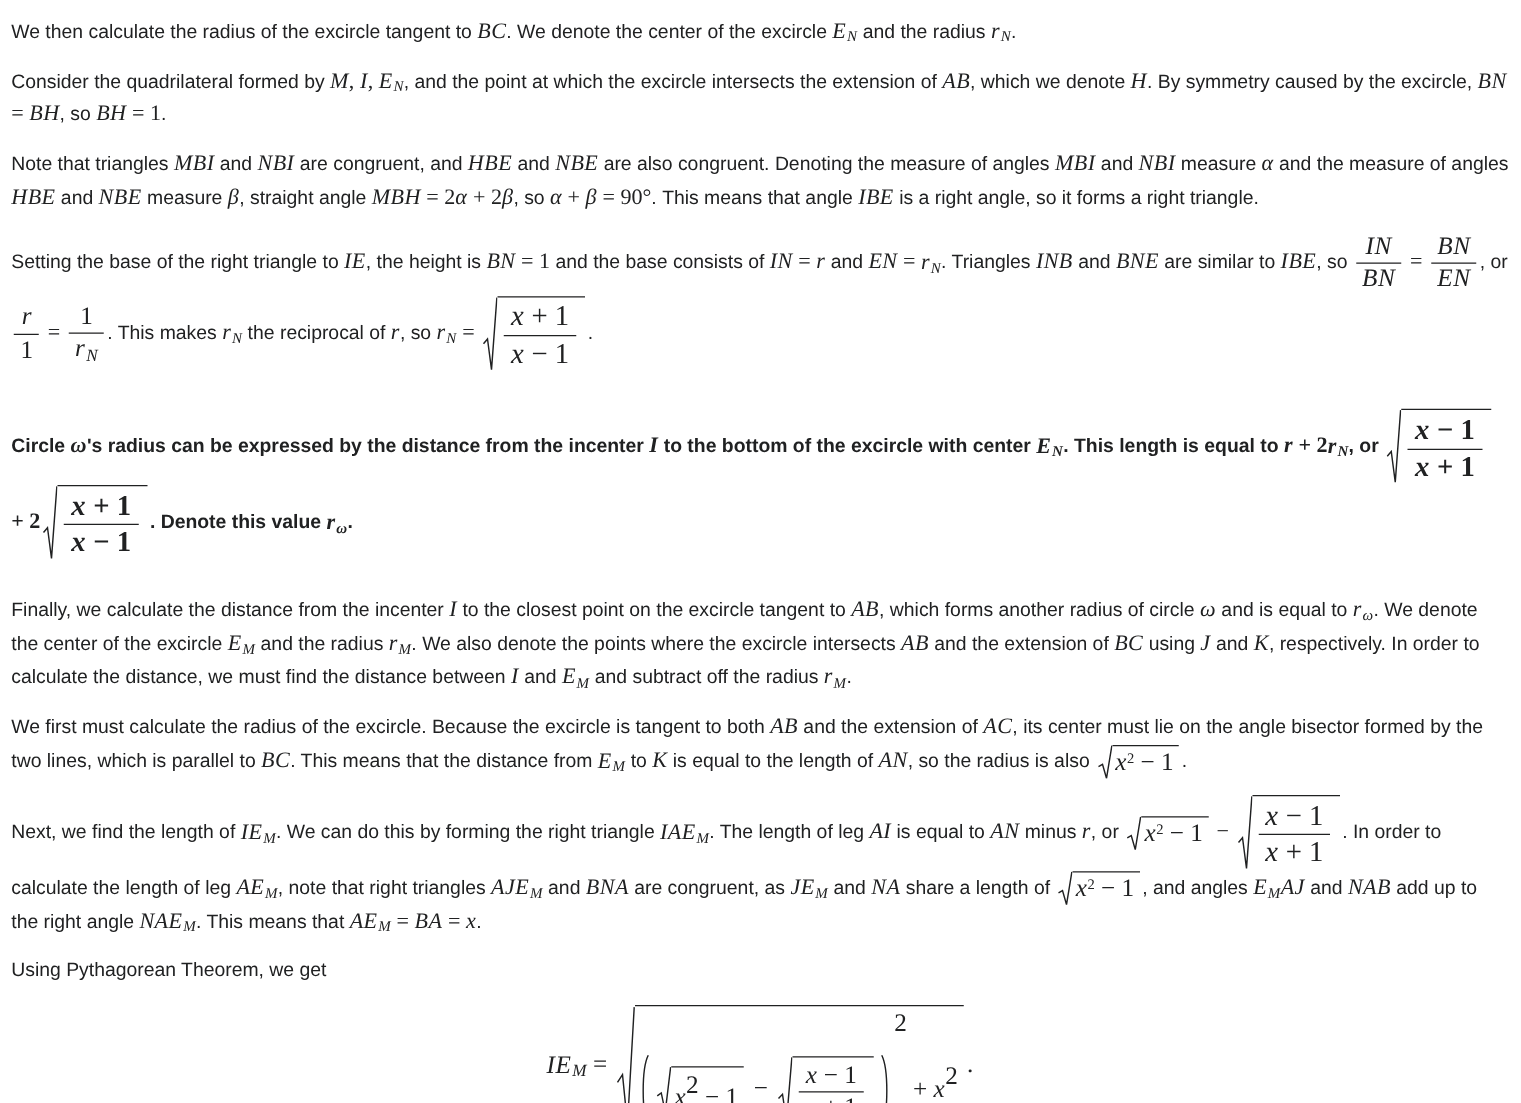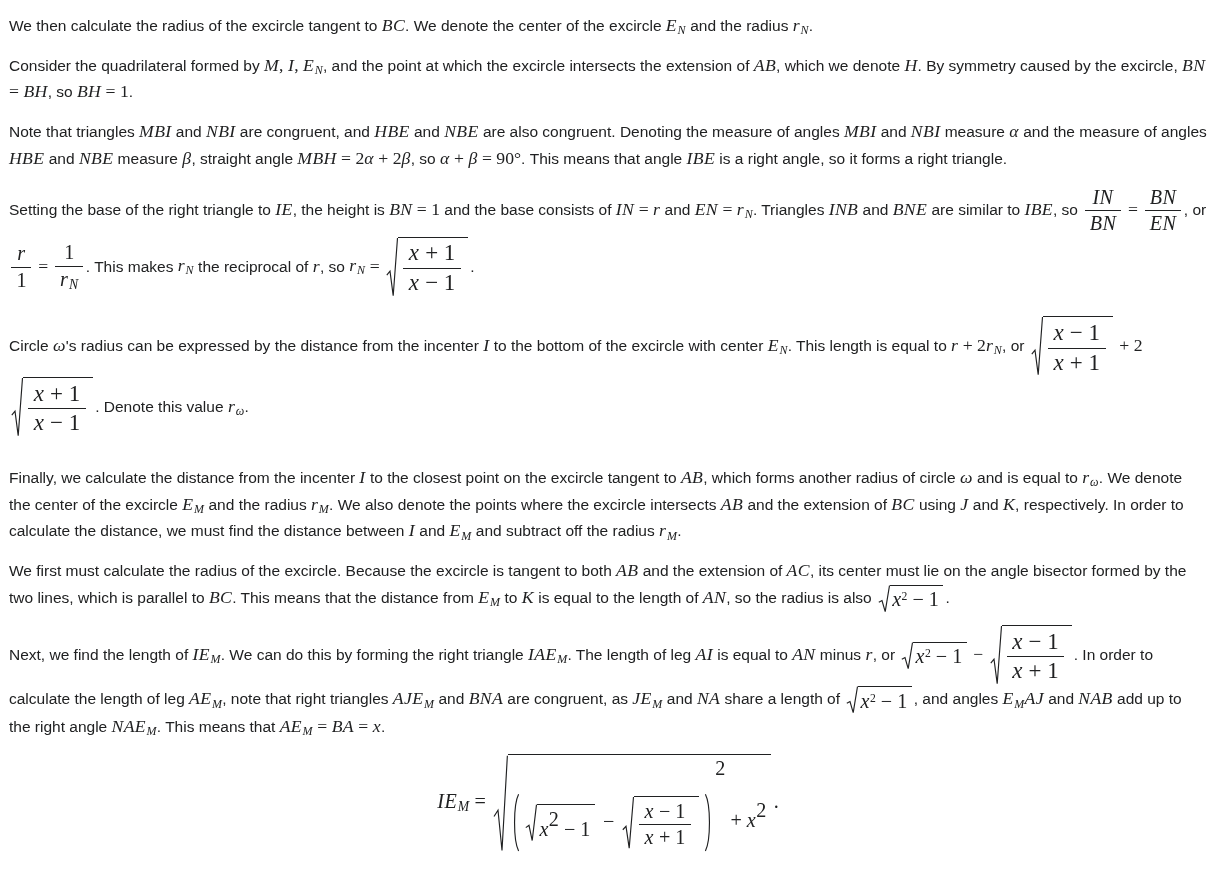--- a/index.html
+++ b/index.html
@@ -8,21 +8,21 @@
     color: #202122;
     font-family: "Liberation Sans", "DejaVu Sans", sans-serif;
     font-size: 15.5px;
     line-height: 1.72;
     width: 1217px;
     min-height: 882px;
     box-sizing: border-box;
     padding: 13px 10px 10px 9px;
   }
   p.para { margin: 0 0 13px 0; }
-  p.gap-md { margin-top: 19px; }
+  p.gap-md { margin-top: 30px; font-weight: bold; }
   p.gap-lg { margin-top: 27px; }
   p.display { text-align: center; margin-top: 12px; }
 
   
   .math {
     font-family: "Liberation Serif", "DejaVu Serif", serif;
     font-size: 1.14em;
     line-height: 1.25;
   }
   .math .up { font-style: normal; }
@@ -94,20 +94,21 @@
   <p class="para"><span class="txt">We first must calculate the radius of the excircle. Because the excircle is tangent to both </span><span class="math"><span class="it">AB</span></span><span class="txt"> and the extension of </span><span class="math"><span class="it">AC</span></span><span class="txt">, its center must lie on the angle bisector formed by the two lines, which is parallel to </span><span class="math"><span class="it">BC</span></span><span class="txt">. This means that the distance from </span><span class="math"><span class="it">E</span><span class="sub"><span class="it">M</span></span></span><span class="txt"> to </span><span class="math"><span class="it">K</span></span><span class="txt"> is equal to the length of </span><span class="math"><span class="it">AN</span></span><span class="txt">, so the radius is also </span><span class="math sqrt"><svg viewBox="0 0 12 40" preserveAspectRatio="none" class="rad">
           <path d="M0.8 25 L4 22.5 L7.2 38.6 L11.5 0.7" vector-effect="non-scaling-stroke"></path>
         </svg><span class="sqbody"><span class="math"><span class="it">x</span></span><span class="math sup">2</span><span class="math"><span class="up"> − 1</span></span></span></span><span class="txt">.</span></p>
   <p class="para"><span class="txt">Next, we find the length of </span><span class="math"><span class="it">IE</span><span class="sub"><span class="it">M</span></span></span><span class="txt">. We can do this by forming the right triangle </span><span class="math"><span class="it">IAE</span><span class="sub"><span class="it">M</span></span></span><span class="txt">. The length of leg </span><span class="math"><span class="it">AI</span></span><span class="txt"> is equal to </span><span class="math"><span class="it">AN</span></span><span class="txt"> minus </span><span class="math"><span class="it">r</span></span><span class="txt">, or </span><span class="math sqrt"><svg viewBox="0 0 12 40" preserveAspectRatio="none" class="rad">
           <path d="M0.8 25 L4 22.5 L7.2 38.6 L11.5 0.7" vector-effect="non-scaling-stroke"></path>
         </svg><span class="sqbody"><span class="math"><span class="it">x</span></span><span class="math sup">2</span><span class="math"><span class="up"> − 1</span></span></span></span><span class="math"><span class="up"> − </span></span><span class="math sqrt"><svg viewBox="0 0 12 40" preserveAspectRatio="none" class="rad">
           <path d="M0.8 25 L4 22.5 L7.2 38.6 L11.5 0.7" vector-effect="non-scaling-stroke"></path>
         </svg><span class="sqbody"><span class="math frac"><span class="num"><span class="math"><span class="it">x</span><span class="up"> − 1</span></span></span><span class="den"><span class="math"><span class="it">x</span><span class="up"> + 1</span></span></span></span></span></span><span class="txt">. In order to calculate the length of leg </span><span class="math"><span class="it">AE</span><span class="sub"><span class="it">M</span></span></span><span class="txt">, note that right triangles </span><span class="math"><span class="it">AJE</span><span class="sub"><span class="it">M</span></span></span><span class="txt"> and </span><span class="math"><span class="it">BNA</span></span><span class="txt"> are congruent, as </span><span class="math"><span class="it">JE</span><span class="sub"><span class="it">M</span></span></span><span class="txt"> and </span><span class="math"><span class="it">NA</span></span><span class="txt"> share a length of </span><span class="math sqrt"><svg viewBox="0 0 12 40" preserveAspectRatio="none" class="rad">
           <path d="M0.8 25 L4 22.5 L7.2 38.6 L11.5 0.7" vector-effect="non-scaling-stroke"></path>
         </svg><span class="sqbody"><span class="math"><span class="it">x</span></span><span class="math sup">2</span><span class="math"><span class="up"> − 1</span></span></span></span><span class="txt">, and angles </span><span class="math"><span class="it">E</span><span class="sub"><span class="it">M</span></span></span><span class="math"><span class="it">AJ</span></span><span class="txt"> and </span><span class="math"><span class="it">NAB</span></span><span class="txt"> add up to the right angle </span><span class="math"><span class="it">NAE</span><span class="sub"><span class="it">M</span></span></span><span class="txt">. This means that </span><span class="math"><span class="it">AE</span><span class="sub"><span class="it">M</span></span></span><span class="math"><span class="up"> = </span><span class="it">BA</span><span class="up"> = </span><span class="it">x</span></span><span class="txt">.</span></p>
+  <p class="para"><span class="txt">Using Pythagorean Theorem, we get</span></p>
   <p class="para display"><span class="math"><span class="it">IE</span><span class="sub"><span class="it">M</span></span></span><span class="math"><span class="up"> = </span></span><span class="math sqrt outer"><svg viewBox="0 0 12 40" preserveAspectRatio="none" class="rad">
           <path d="M0.8 25 L4 22.5 L7.2 38.6 L11.5 0.7" vector-effect="non-scaling-stroke"></path>
         </svg><span class="sqbody"><span class="grpwrap"><span class="grp"><svg viewBox="0 0 9 40" preserveAspectRatio="none" class="par pl">
                 <path d="M7.6 0.8 C2.2 8 2.2 32 7.6 39.2" vector-effect="non-scaling-stroke"></path>
               </svg><span class="grpbody"><span class="math sqrt"><svg viewBox="0 0 12 40" preserveAspectRatio="none" class="rad">
                     <path d="M0.8 25 L4 22.5 L7.2 38.6 L11.5 0.7" vector-effect="non-scaling-stroke"></path>
                   </svg><span class="sqbody"><span class="math"><span class="it">x</span></span><span class="math sup">2</span><span class="math"><span class="up"> − 1</span></span></span></span><span class="math"><span class="up"> − </span></span><span class="math sqrt"><svg viewBox="0 0 12 40" preserveAspectRatio="none" class="rad">
                     <path d="M0.8 25 L4 22.5 L7.2 38.6 L11.5 0.7" vector-effect="non-scaling-stroke"></path>
                   </svg><span class="sqbody"><span class="math frac"><span class="num"><span class="math"><span class="it">x</span><span class="up"> − 1</span></span></span><span class="den"><span class="math"><span class="it">x</span><span class="up"> + 1</span></span></span></span></span></span></span><svg viewBox="0 0 9 40" preserveAspectRatio="none" class="par pr">
                 <path d="M1.4 0.8 C6.8 8 6.8 32 1.4 39.2" vector-effect="non-scaling-stroke"></path>

